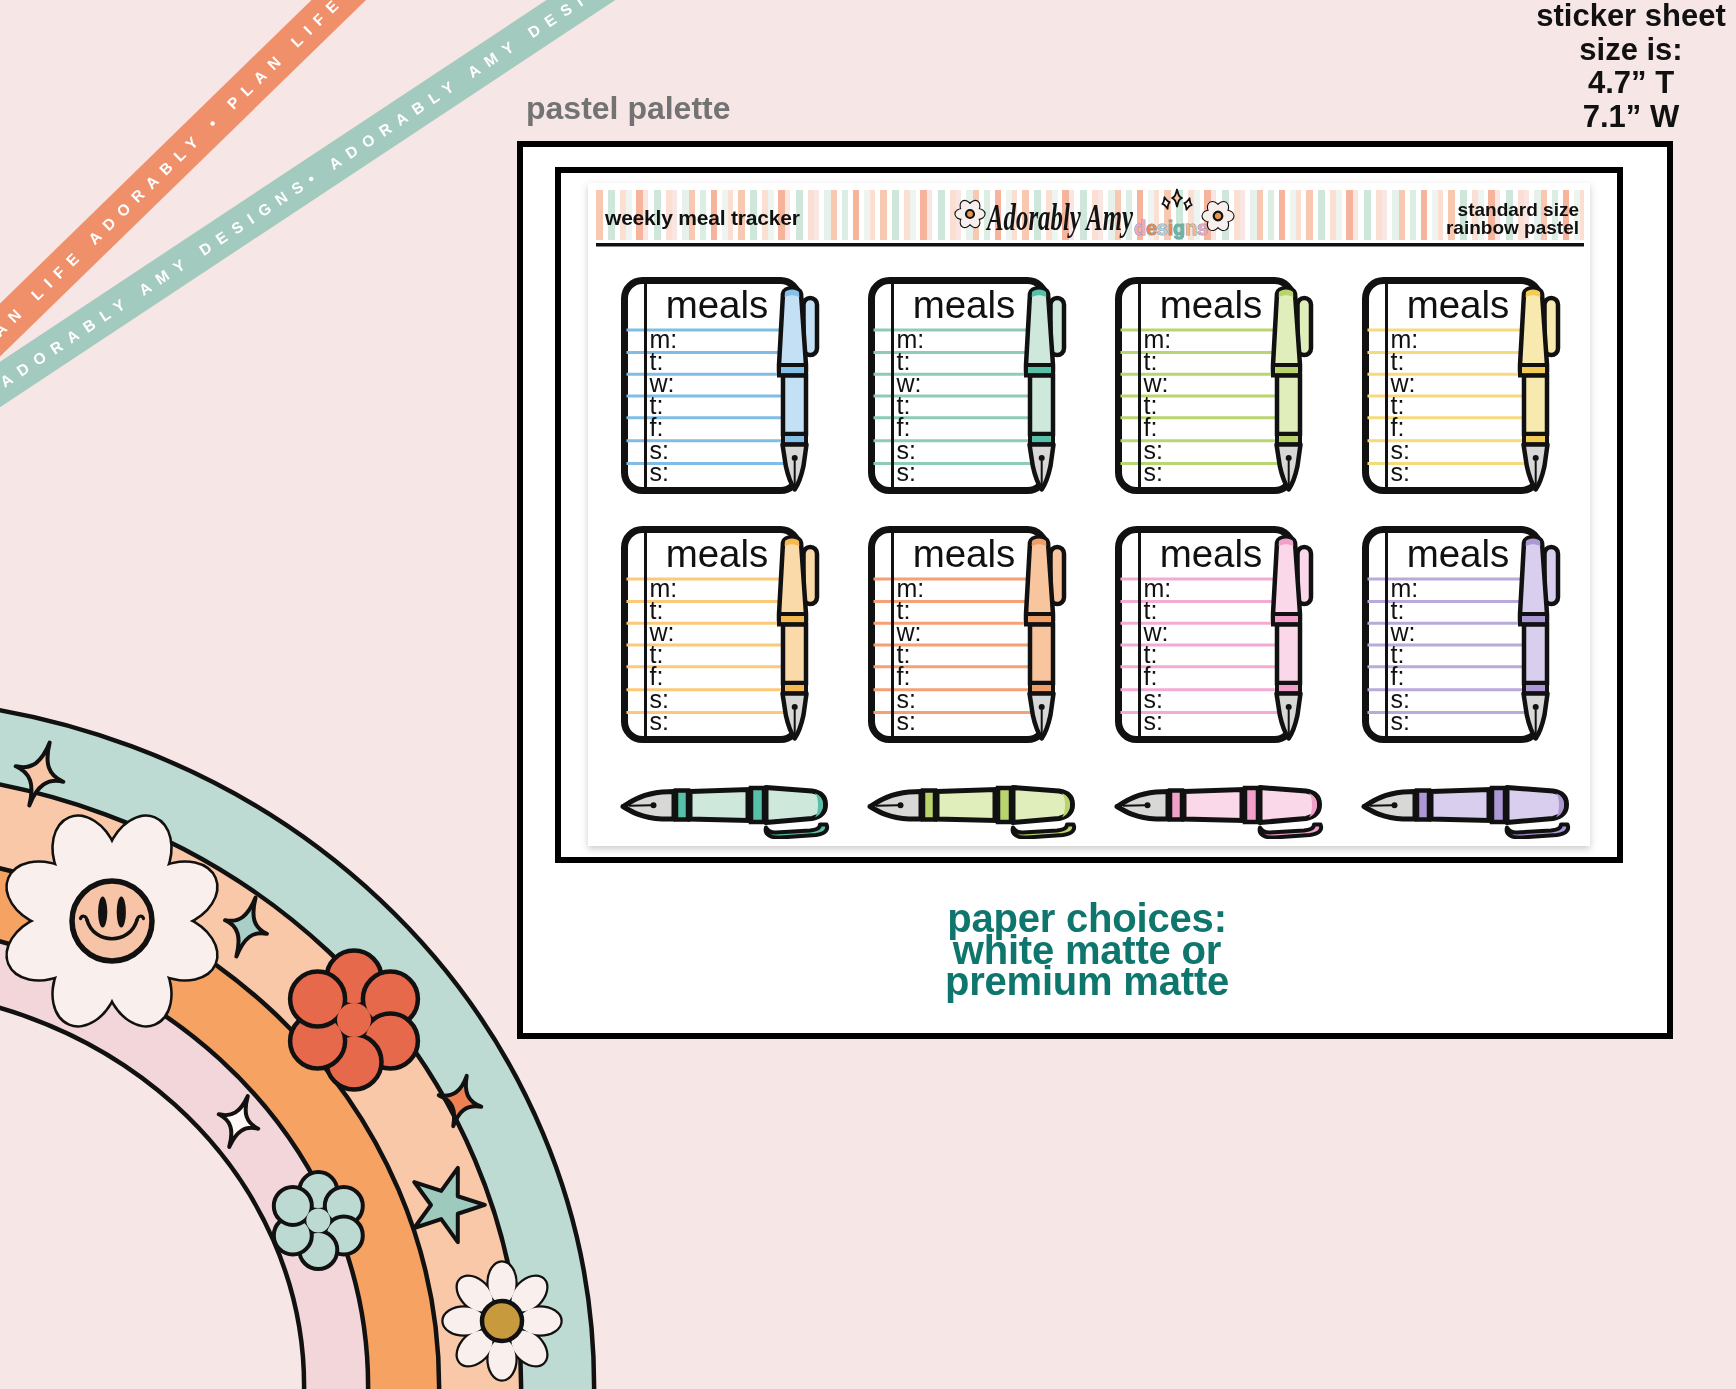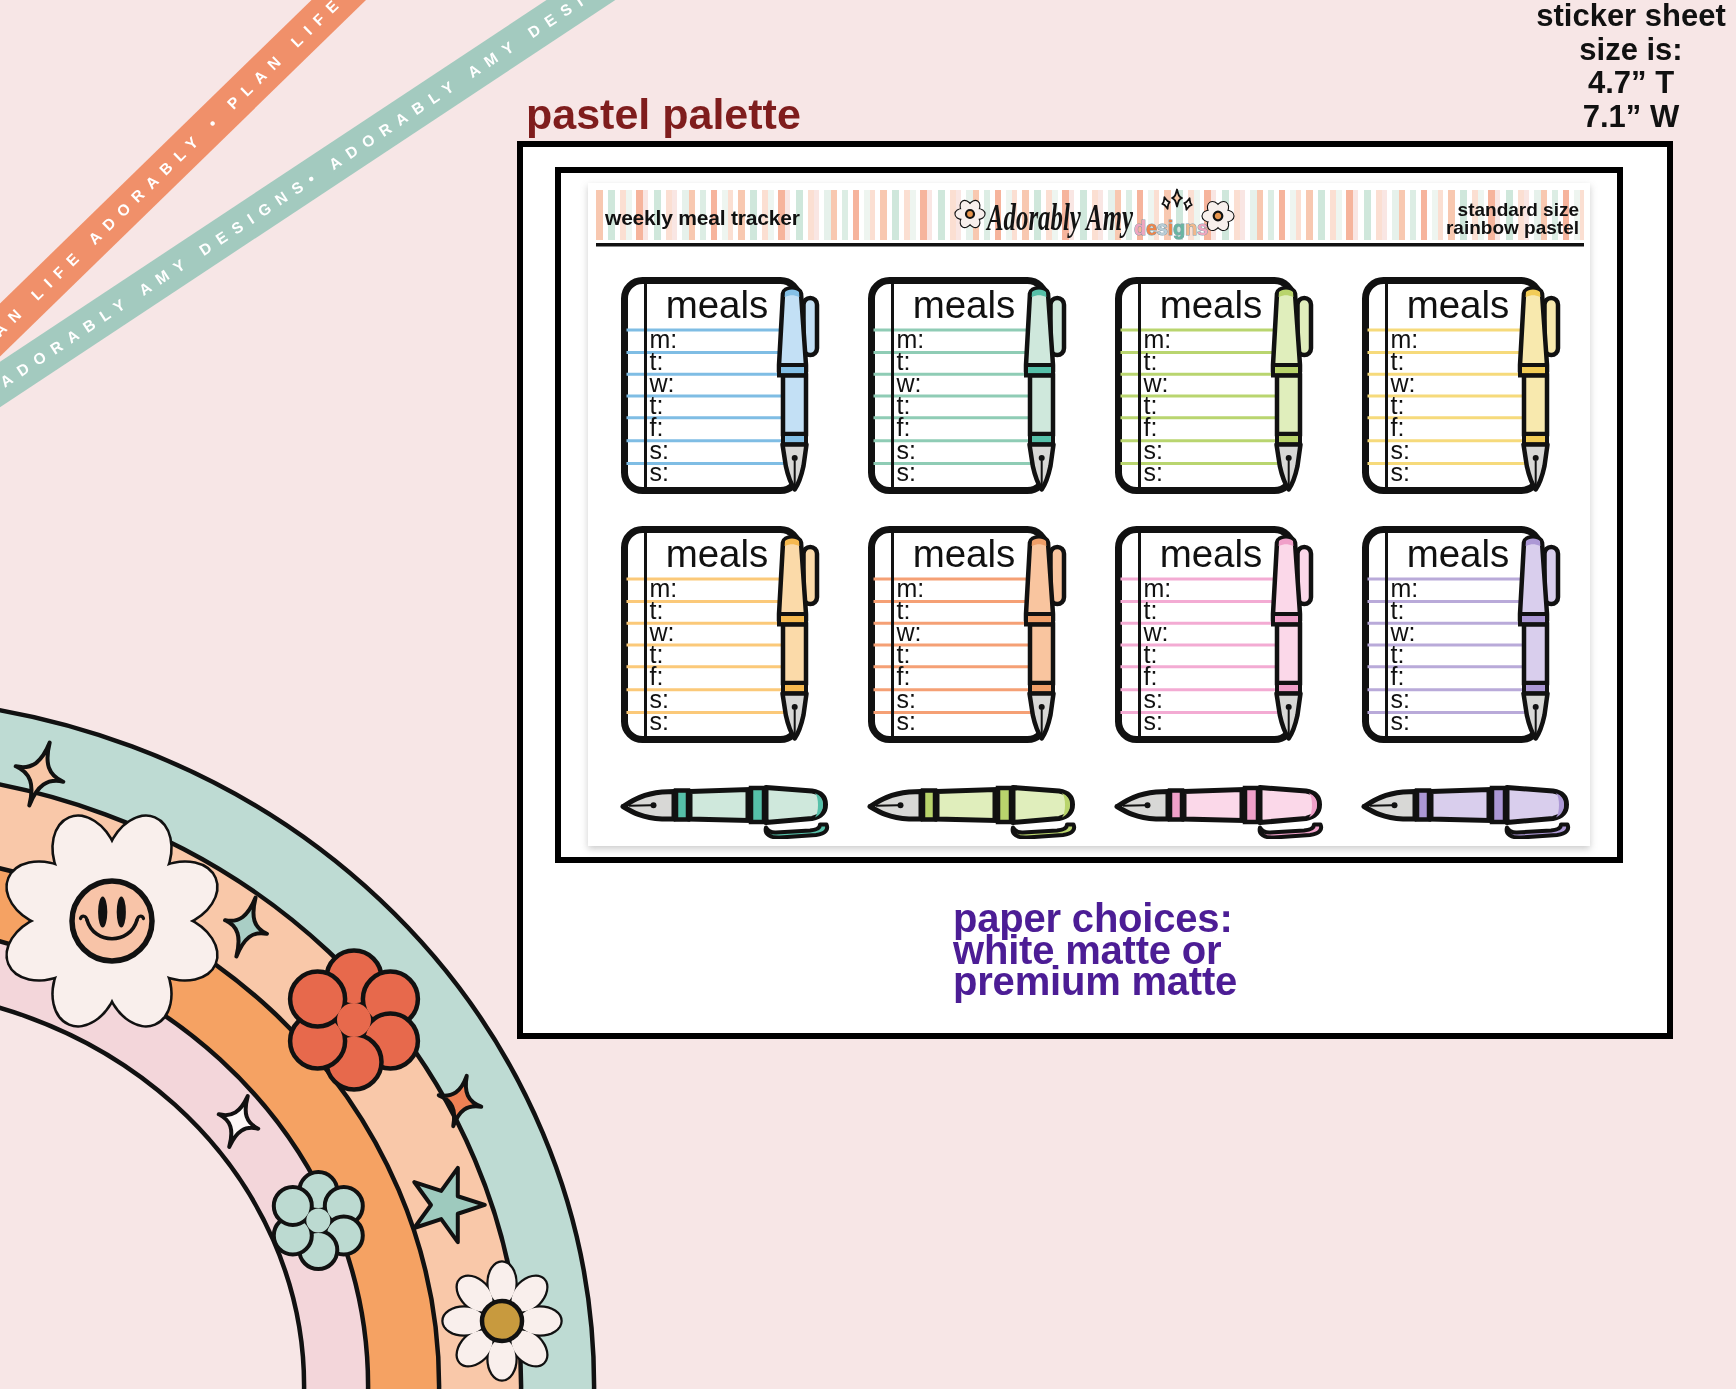--- a/index.html
+++ b/index.html
@@ -16,21 +16,21 @@
     <rect x="-90" y="-19" width="680" height="38" fill="#f0906a"></rect>
     <text x="-42" y="5.5" fill="#ffffff" font-size="15.5" font-weight="bold" letter-spacing="8.5">PLAN LIFE ADORABLY • PLAN LIFE ADORAB</text>
   </g>
 
   <g transform="translate(0,384.5) rotate(-33.5)">
     <rect x="-90" y="-19" width="900" height="38" fill="#a3cabf"></rect>
     <text x="2" y="5.5" fill="#ffffff" font-size="15.5" font-weight="bold" letter-spacing="8.5">ADORABLY AMY DESIGNS• ADORABLY AMY DESIGNS •</text>
   </g>
 </svg>
 
-<div class="abs" style="left:526px;top:90px;font-size:43px;font-weight:bold;color:#7f1d1d;">pastel palette</div>
+<div class="abs" style="left:526px;top:90px;font-size:32px;font-weight:bold;color:#737373;">pastel palette</div>
 
 <div class="abs" style="left:1488px;top:-1px;width:286px;text-align:center;font-size:31px;font-weight:bold;color:#111;line-height:33.5px;">
 sticker sheet<br>size is:<br>4.7” T<br>7.1” W</div>
 
 <div class="abs" style="left:517px;top:141px;width:1144px;height:886px;border:6px solid #000;background:#ffffff;"></div>
 
 <div class="abs" style="left:555px;top:167px;width:1056px;height:684px;border:6px solid #000;background:#ffffff;"></div>
 
 <div class="abs" style="left:588px;top:183px;width:1002px;height:663px;background:#ffffff;box-shadow:0 3px 7px rgba(110,110,110,0.35);"></div>
 
@@ -475,21 +475,21 @@
 <path d="M70,10.5 L128,8.5 L128,39.5 L70,38 Z" fill="#d9ceed" stroke="#111111" stroke-width="5"></path>
 
 <path d="M146,46.5 C144,53.5 151,57 160,56.5 L196,54 C206,53 208.5,48 206.5,43.5 L200,43.5 C200,47.5 196,49 190,49.5 L156,51.5 C151,51.8 148,50 146,46.5 Z" fill="#ac98d5" stroke="#111111" stroke-width="4" stroke-linejoin="round"></path>
 
 <rect x="131" y="7" width="13" height="34" fill="#ac98d5" stroke="#111111" stroke-width="4.5"></rect>
 
 <path d="M146,6.5 L192,10 C202,11.5 205.5,16.5 205.5,23.5 C205.5,30.5 202,35.5 192,37.5 L146,41.5 Z" fill="#d9ceed" stroke="#111111" stroke-width="5" stroke-linejoin="round"></path>
 <path d="M195,12 C199,16 199,32 195,36.5 C201,33.5 203,28.5 203,23.7 C203,18.5 201,15 195,12 Z" fill="#ac98d5"></path>
 </svg>
 
-<div class="abs" style="left:937px;top:903px;width:300px;text-align:left;font-size:40px;font-weight:bold;color:#4c1d95;line-height:31.7px;letter-spacing:-0.2px;margin-left:16px;">paper choices:<br>white matte or<br>premium matte</div>
+<div class="abs" style="left:937px;top:903px;width:300px;text-align:center;font-size:40px;font-weight:bold;color:#0f766e;line-height:31.7px;letter-spacing:-0.2px;">paper choices:<br>white matte or<br>premium matte</div>
 
 <svg class="abs" style="left:0;top:680px;" width="660" height="709" viewBox="0 0 660 709">
 
 <ellipse cx="-137.3" cy="706.2" rx="694.9" ry="651.6" fill="none" stroke="#bedbd3" stroke-width="73"></ellipse>
 <ellipse cx="-137.3" cy="706.2" rx="617.4" ry="574.1" fill="none" stroke="#f9c8a9" stroke-width="82"></ellipse>
 <ellipse cx="-137.3" cy="706.2" rx="540.9" ry="497.6" fill="none" stroke="#f5a263" stroke-width="71"></ellipse>
 <ellipse cx="-137.3" cy="706.2" rx="473.4" ry="430.1" fill="none" stroke="#f3d6da" stroke-width="64"></ellipse>
 
 <ellipse cx="-137.3" cy="706.2" rx="731.4" ry="688.1" fill="none" stroke="#111" stroke-width="4.5"></ellipse>
 <ellipse cx="-137.3" cy="706.2" rx="658.4" ry="615.1" fill="none" stroke="#111" stroke-width="4.5"></ellipse>

